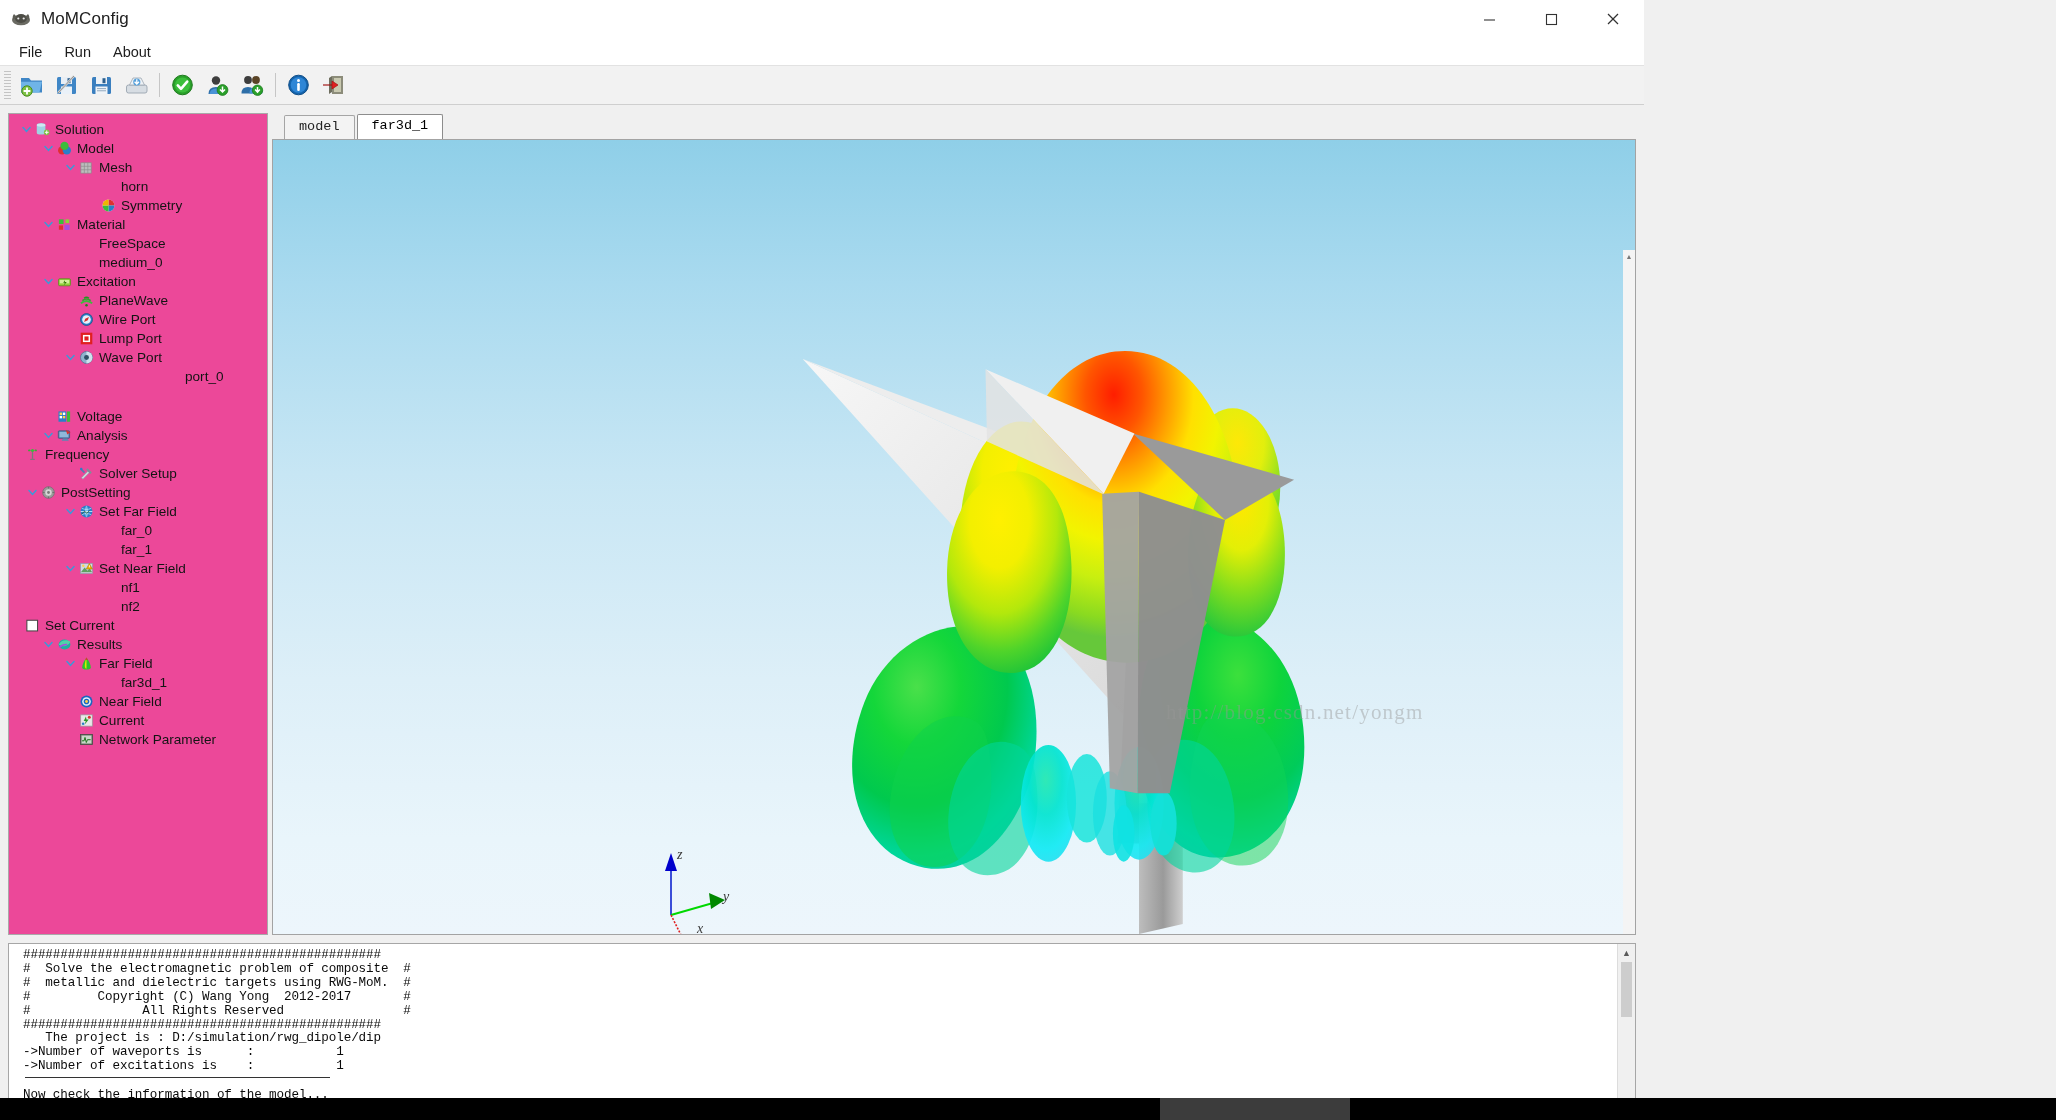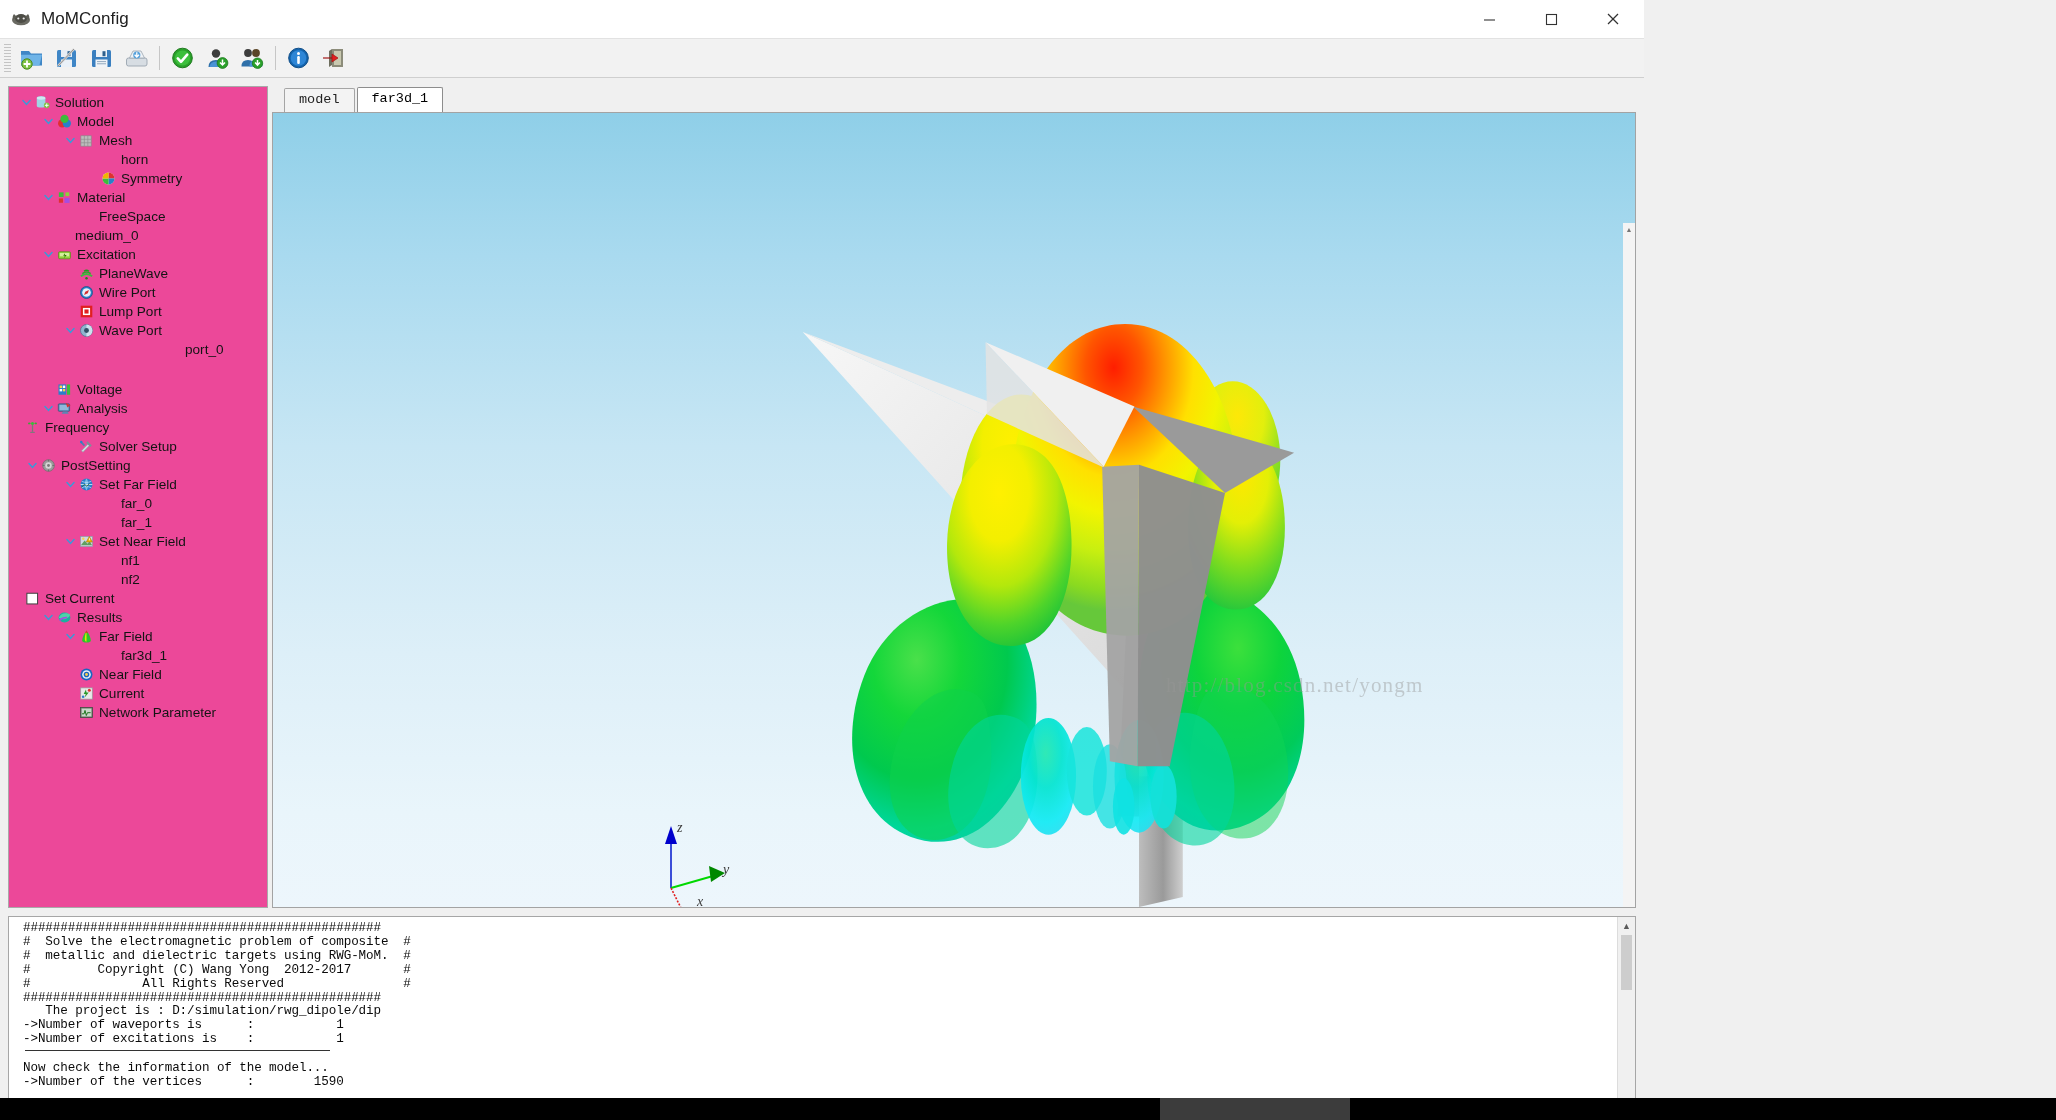--- a/index.html
+++ b/index.html
@@ -371,20 +371,25 @@
       </div>
       <div class="win-btn close">
         <svg width="14" height="14" viewBox="0 0 14 14">
             <line x1="2" y1="2" x2="12" y2="12" stroke="currentColor" stroke-width="1.2"></line>
             <line x1="12" y1="2" x2="2" y2="12" stroke="currentColor" stroke-width="1.2"></line>
           </svg>
       </div>
     </div>
   </div>
 
+  <div class="menubar">
+    <div class="menu-item">File</div>
+    <div class="menu-item">Run</div>
+    <div class="menu-item">About</div>
+  </div>
 
   <div class="toolbar">
     <div class="grip"></div>
 
     <div class="tb-btn">
       <svg width="26" height="24" viewBox="0 0 26 24">
         <path d="M2 5h8l2 2.4h11v12H2z" fill="#3f86c6"></path>
         <path d="M2 8.8h21l-2.6 10.6H2z" fill="#6fb4e8"></path>
         <circle cx="8" cy="18" r="5.2" fill="#7dc242" stroke="#4a8b1e" stroke-width="1"></circle>
         <path d="M8 14.6v6.8M4.6 18h6.8" stroke="#fff" stroke-width="1.8"></path>
@@ -558,21 +563,21 @@
                   <rect x="8" y="8.4" width="5.4" height="5.4" fill="#a64de0"></rect>
                 </svg>
               </span>
               <span class="nlabel">Material</span>
             </div>
             <div class="node" style="padding-left: 54px;">
               <span class="twisty empty"></span>
               <span class="nicon blank"></span>
               <span class="nlabel">FreeSpace</span>
             </div>
-            <div class="node" style="padding-left: 30px;">
+            <div class="node" style="padding-left: 54px;">
               <span class="twisty empty"></span>
               <span class="nicon blank"></span>
               <span class="nlabel">medium_0</span>
             </div>
             <div class="node" style="padding-left: 32px;">
               <span class="twisty">
                 <svg width="11" height="11" viewBox="0 0 11 11">
                   <path d="M2 3.6 L5.5 7.4 L9 3.6" stroke="#3a9ad9" stroke-width="1.5" fill="none" stroke-linecap="round"></path>
                 </svg>
               </span>

